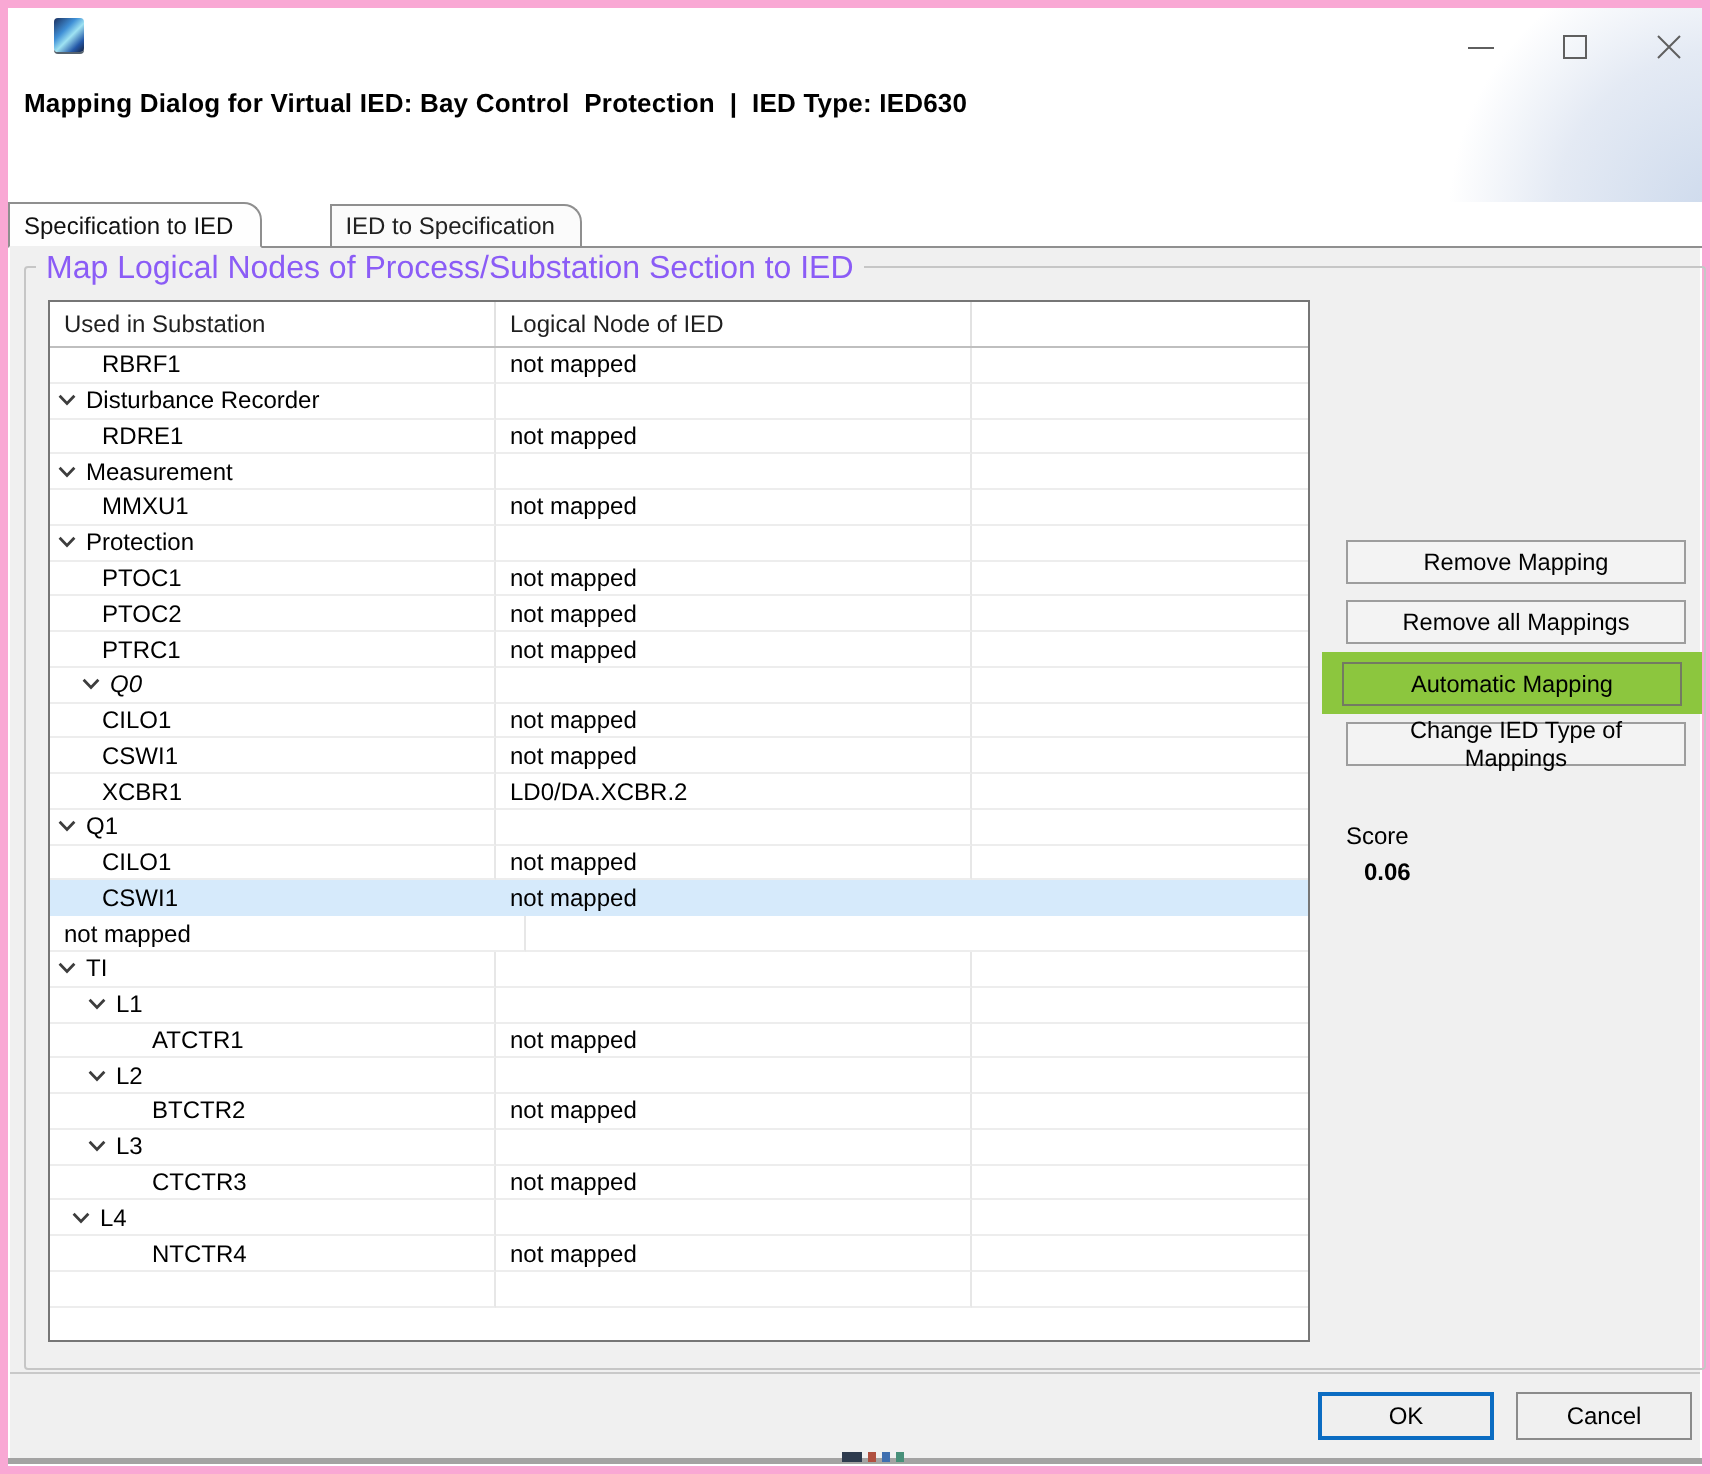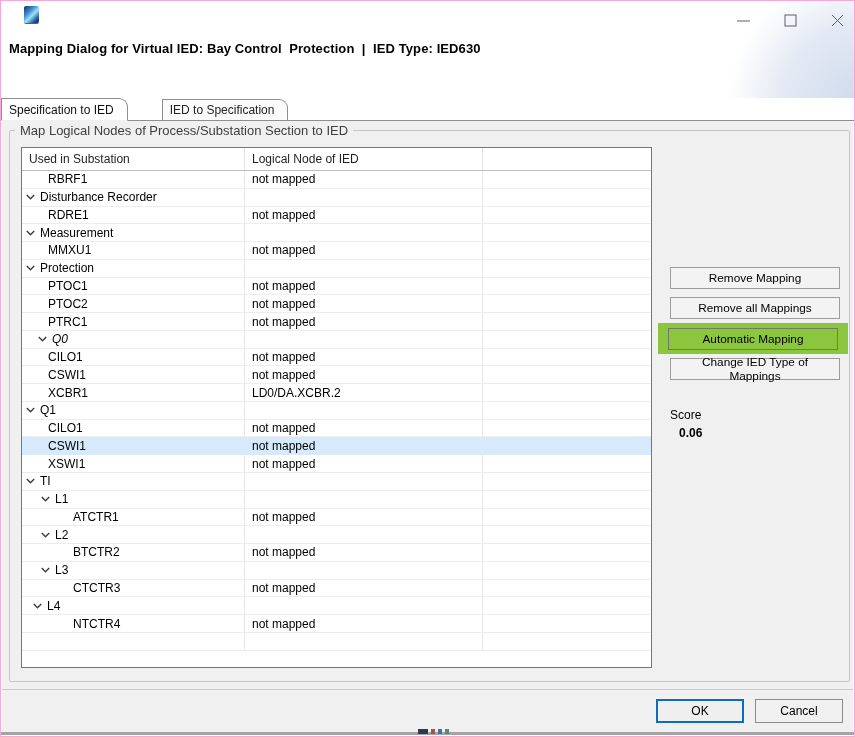--- a/index.html
+++ b/index.html
@@ -1,18 +1,18 @@
 <!DOCTYPE html>
 <html style="--highlight: #8cc63e; --selection: #d6eafb; --ok-border: #0b6cc2; --titlebar-deco: #ccd9ec;"><head>
 <meta charset="utf-8">
 <style>
   html,body{margin:0;padding:0;width:855px;height:737px;overflow:hidden;
     font-family:"Liberation Sans", sans-serif;-webkit-font-smoothing:antialiased;}
   .dialog{position:relative;width:855px;height:737px;background:#ffffff;
-    border:1px solid #f9a8d4;box-sizing:border-box;}
+    border:4px solid #f9a8d4;box-sizing:border-box;}
   
   .titlebar-deco{position:absolute;top:0;right:0;width:130px;height:98px;
     background:radial-gradient(circle at 108% 108%, var(--titlebar-deco) 0%, #e4eaf4 48%, #ffffff 78%);}
   .app-icon{position:absolute;left:23px;top:5px;width:15px;height:17px;
     background:linear-gradient(135deg,#1b2f5e 0%,#3f8fd6 35%,#9fe3f2 55%,#2458a8 80%,#16233f 100%);
     border-radius:2px;box-shadow:0 1px 0 #55626e;}
   .win-controls{position:absolute;top:8px;right:10px;height:22px;display:flex;gap:33px;align-items:center;}
   .win-btn{width:14px;height:14px;display:flex;align-items:center;justify-content:center;cursor:default;}
   .heading{position:absolute;left:8px;top:40px;font-size:13px;font-weight:bold;color:#000;
     white-space:pre-wrap;letter-spacing:.1px;}
@@ -23,21 +23,21 @@
     border:1px solid #8f8f8f;border-bottom:none;border-radius:0 9px 0 0;background:#fbfbfb;
     position:relative;box-sizing:border-box;cursor:default;}
   .tab.active{background:#fefefe;margin-bottom:-1px;height:23px;z-index:2;
     border-bottom:1px solid #f0f0f0;}
   .tab.inactive{height:21px;margin-left:2px;color:#222;}
   
   .content{position:absolute;left:1px;right:1px;top:120px;height:570px;background:#f0f0f0;}
   .groupbox{position:absolute;left:7px;top:9px;width:839px;height:550px;
     border:1px solid #c6c6c6;border-radius:2px;}
   .grouplabel{position:absolute;left:5px;top:-8px;background:#f0f0f0;padding:0 5px;
-    font-size:13px;color:#404040;white-space:nowrap;}
+    font-size:16px;color:#8b5cf6;white-space:nowrap;}
   
   .table{position:absolute;left:19px;top:26px;width:631px;height:521px;background:#fff;
     border:1px solid #767676;box-sizing:border-box;display:flex;flex-direction:column;}
   .thead{display:flex;height:22px;flex:none;border-bottom:1px solid #bfbfbf;}
   .hcell{font-size:12px;color:#1f1f1f;display:flex;align-items:center;padding-left:7px;
     box-sizing:border-box;border-right:1px solid #e2e2e2;}
   .c1{width:223px;flex:none;}
   .c2{width:238px;flex:none;}
   .c3{flex:1;border-right:none !important;}
   .tbody{flex:1;display:flex;flex-direction:column;}
@@ -249,23 +249,20 @@
             <div class="cell c3"></div>
           </div>
           <div class="trow selected">
             <div class="cell c1" style="padding-left: 26px;">
               <span class="lab">CSWI1</span>
             </div>
             <div class="cell c2">not mapped</div>
             <div class="cell c3"></div>
           </div>
           <div class="trow">
-            <div class="cell c1" style="padding-left: 26px;">
-              <span class="lab">XSWI1</span>
-            </div>
             <div class="cell c2">not mapped</div>
             <div class="cell c3"></div>
           </div>
           <div class="trow">
             <div class="cell c1" style="padding-left: 4px;">
               <span class="chev">
                 <svg width="9" height="6" viewBox="0 0 9 6">
                   <polyline points="0.8,0.9 4.5,4.7 8.2,0.9" fill="none" stroke="#3d3d3d" stroke-width="1.4"></polyline>
                 </svg>
               </span>

